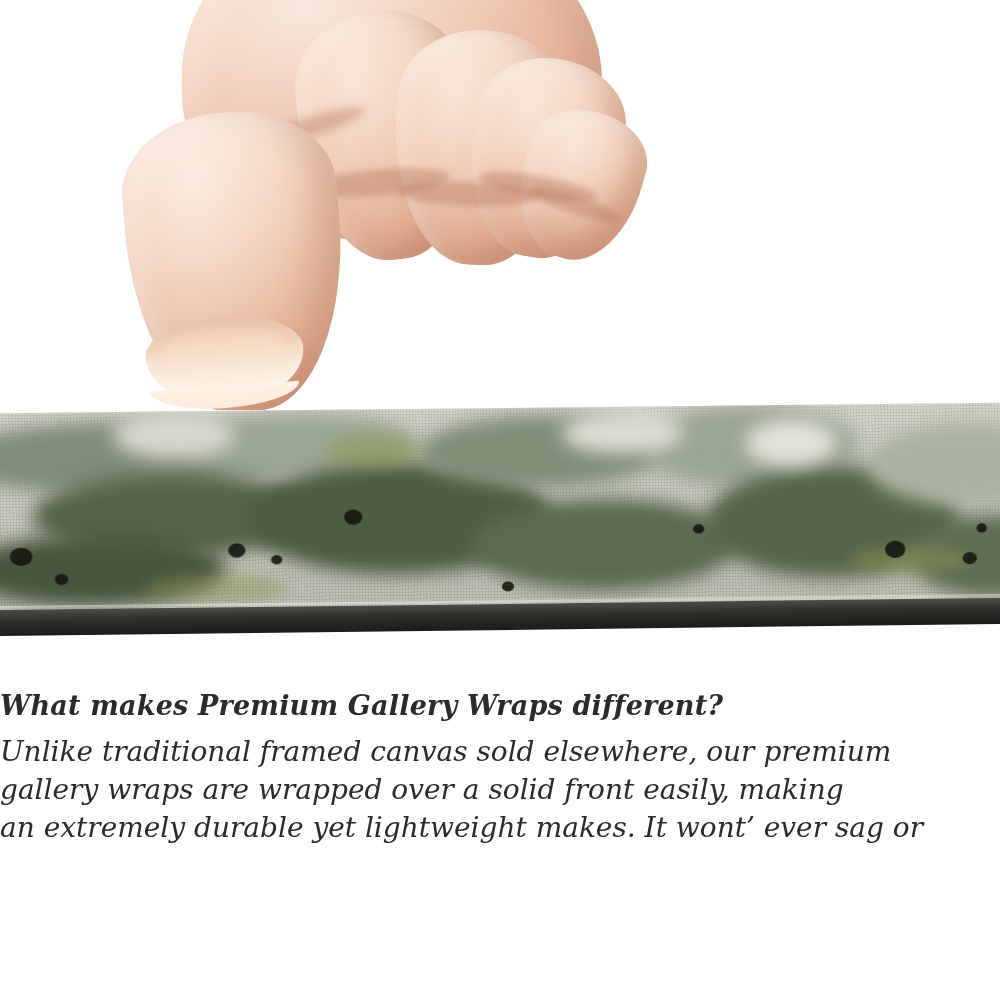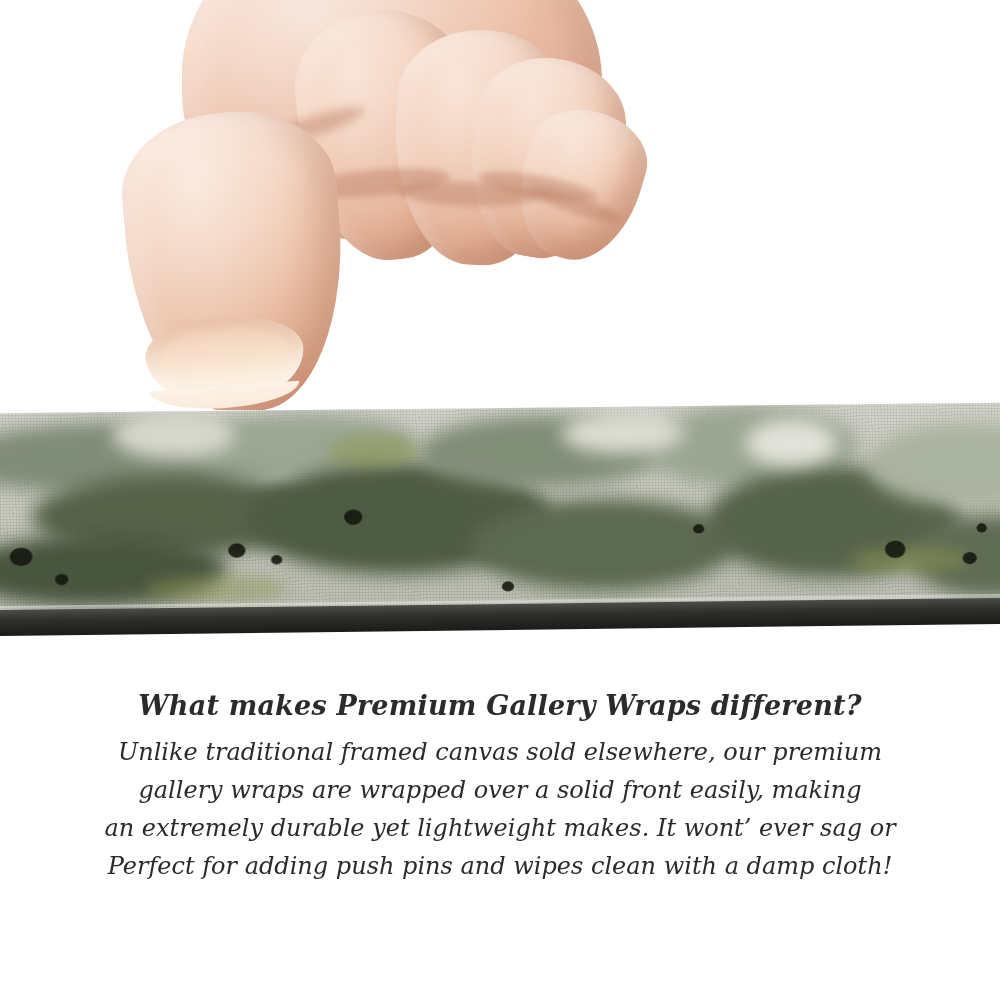--- a/index.html
+++ b/index.html
@@ -157,33 +157,32 @@
     background: linear-gradient(180deg, rgba(255,255,255,0.45), rgba(255,255,255,0));
     transform: rotate(-0.7deg);
   }
 
   
   .caption {
     position: absolute;
     left: 0;
     top: 690px;
     width: 1000px;
-    text-align: center;
     font-family: "DejaVu Serif", serif;
     font-style: italic;
     color: #2b2b2b;
   }
   .caption-heading {
     font-size: 27px;
     font-weight: 700;
     letter-spacing: 0.2px;
     margin-bottom: 12px;
   }
   .caption-line {
-    font-size: 24px;
+    font-size: 28px;
     line-height: 38px;
     font-weight: 400;
   }
 </style>
 </head>
 <body>
 
 <div class="page">
 
   <div class="hand-area">
@@ -233,16 +232,15 @@
   </div>
 
   <div class="canvas-edge-highlight"></div>
   <div class="canvas-edge-shadow"></div>
 
   <div class="caption">
     <div class="caption-heading">What makes Premium Gallery Wraps different?</div>
     <div class="caption-line">Unlike traditional framed canvas sold elsewhere, our premium</div>
     <div class="caption-line">gallery wraps are wrapped over a solid front easily, making</div>
     <div class="caption-line">an extremely durable yet lightweight makes. It wont’ ever sag or</div>
-    <div class="caption-line">Perfect for adding push pins and wipes clean with a damp cloth!</div>
   </div>
 
 </div>
 
 </body></html>

